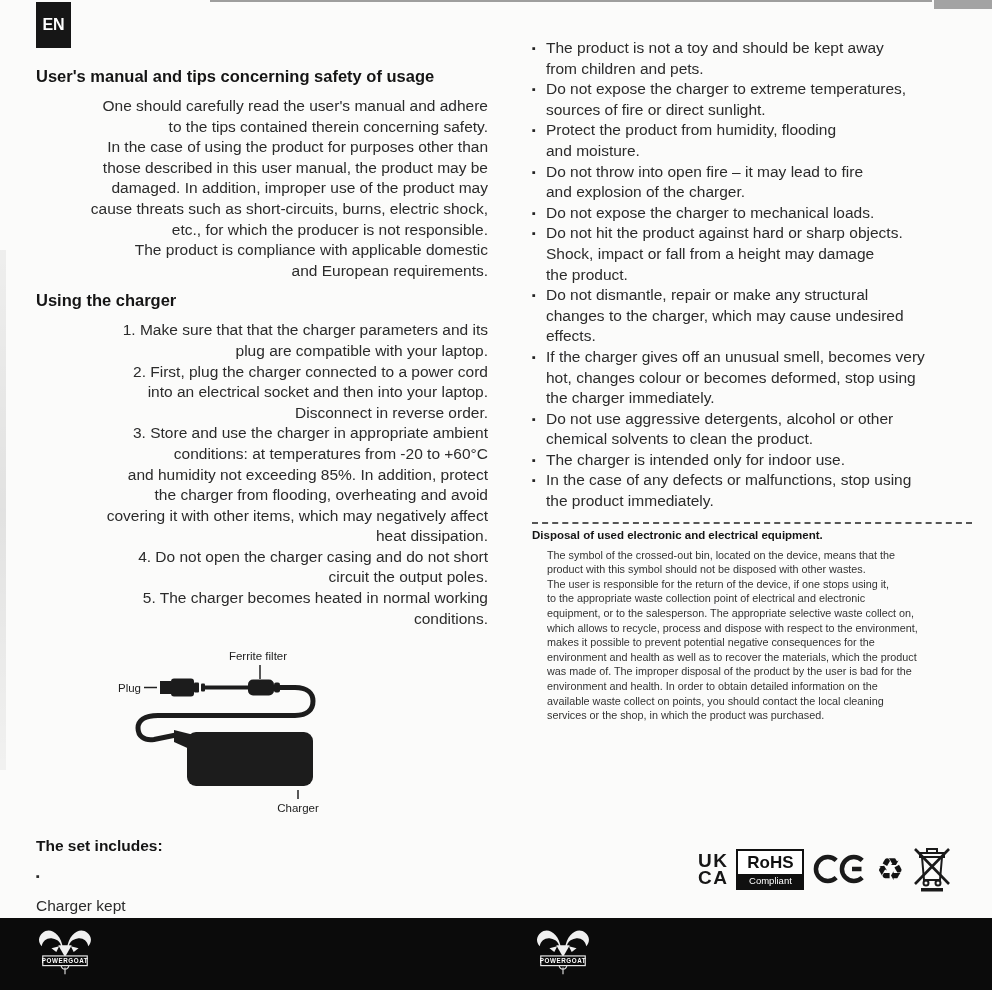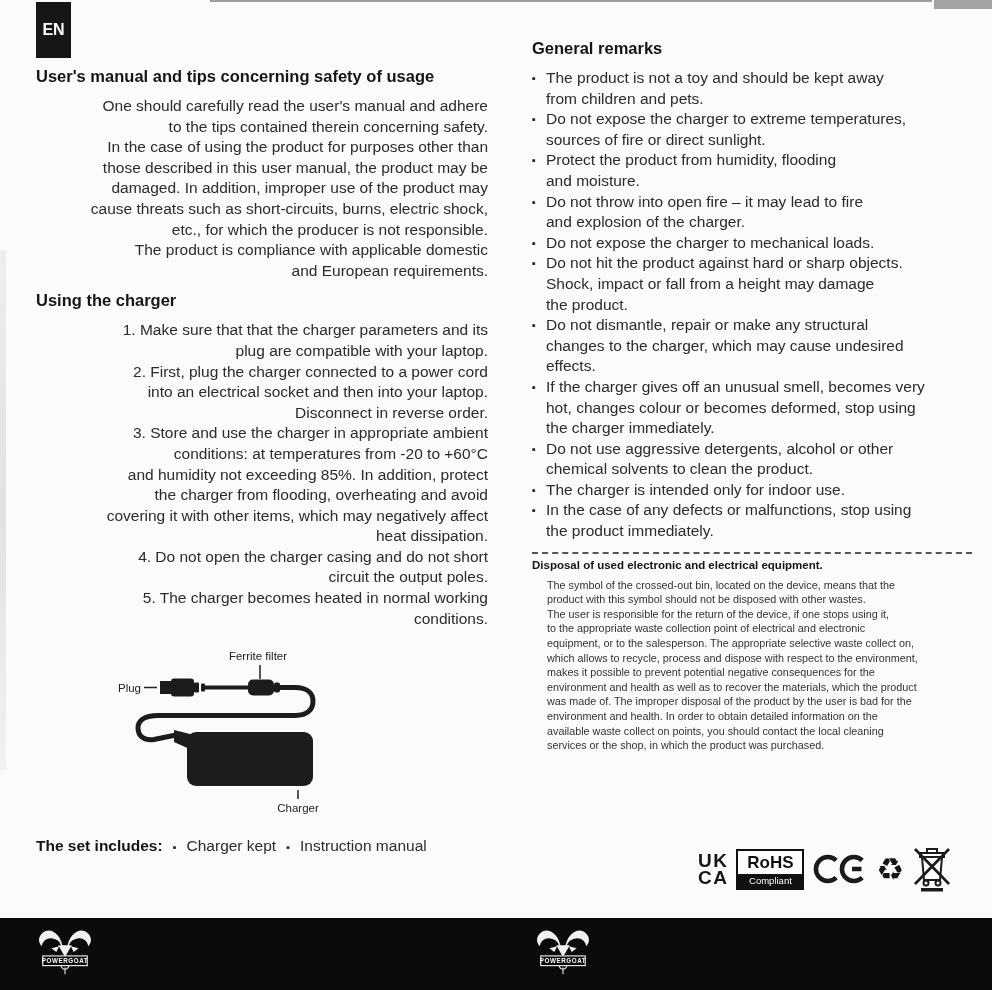--- a/index.html
+++ b/index.html
@@ -2,37 +2,37 @@
 <html><head>
 <meta charset="utf-8">
 <style>
   html,body{margin:0;padding:0;background:#e8e8e6;}
   .page{position:relative;width:992px;height:990px;background:#fbfbfa;overflow:hidden;
         font-family:"Liberation Sans",sans-serif;color:#2b2b2b;}
   .top-line{position:absolute;top:0;left:210px;right:60px;height:2px;background:rgba(45,45,45,.45);}
   .top-smudge{position:absolute;top:0;right:0;width:58px;height:9px;background:rgba(75,75,75,.5);}
   .edge-shade{position:absolute;left:0;top:250px;width:6px;height:520px;
         background:linear-gradient(rgba(0,0,0,.05),rgba(0,0,0,.10),rgba(0,0,0,.04));}
-  .en-badge{position:absolute;left:36px;top:2px;width:35px;height:56px;background:#161616;
+  .en-badge{position:absolute;left:36px;top:2px;width:35px;height:46px;background:#161616;
         color:#fff;font-weight:bold;font-size:16px;display:flex;align-items:center;justify-content:center;}
   .col{position:absolute;}
   .col-left{left:36px;top:66px;width:452px;}
   .col-right{left:532px;top:38px;width:440px;}
   .sec-h{margin:0 0 9px;font-size:16.5px;line-height:21px;font-weight:bold;color:#151515;}
   .sec-h.mt{margin-top:9px;}
   .body-text{margin:0 0 9px;font-size:15.5px;line-height:20.6px;white-space:pre-line;text-align:right;}
   .remarks{list-style:none;margin:0;padding:0;font-size:15.5px;line-height:20.6px;}
   .remarks li{display:flex;}
   .remarks .blt{width:14px;flex:0 0 14px;font-size:11px;line-height:20.6px;color:#222;}
   .remarks .txt{flex:1;white-space:pre-line;}
   .dashed-div{border:0;border-top:2px dashed #555;margin:10px 0 0;}
   .disposal-h{margin:4px 0 0;font-size:11.5px;line-height:15px;font-weight:bold;color:#151515;}
   .disposal-b{margin:5px 15px 0;font-size:10.8px;line-height:14.6px;white-space:pre-line;color:#333;}
   .diagram{display:block;margin:6px 0 0;}
-  .set-line{margin:10px 0 0;font-size:15.5px;line-height:20px;display:flex;align-items:baseline;gap:10px;}
+  .set-line{margin:10px 0 0;font-size:15.5px;line-height:20px;display:flex;align-items:baseline;gap:10px;flex-direction:column;}
   .set-line .lbl{font-weight:bold;color:#151515;}
   .set-line .blt{font-size:11px;}
   .marks-row{position:absolute;top:846px;left:698px;display:flex;align-items:center;gap:8px;}
   .ukca{font-weight:bold;font-size:19px;line-height:17px;letter-spacing:1.5px;color:#161616;text-align:center;}
   .rohs{width:64px;border:2.5px solid #101010;background:#fff;text-align:center;}
   .rohs .r1{font-weight:bold;font-size:17px;line-height:23px;color:#101010;}
   .rohs .r2{background:#101010;color:#fff;font-size:9.5px;line-height:14px;}
   .recycle{font-family:"DejaVu Sans",sans-serif;font-size:31px;line-height:1;color:#141414;}
   .bottom-bar{position:absolute;left:0;top:918px;width:100%;height:72px;background:#0b0b0b;}
   .goat{position:absolute;top:6px;}
@@ -113,21 +113,20 @@
     <div class="set-line">
       <span class="lbl">The set includes:</span>
       <span class="blt">▪</span>
       <span>Charger kept</span>
       <span class="blt">▪</span>
       <span>Instruction manual</span>
     </div>
   </div>
 
   <div class="col col-right">
-    <h2 class="sec-h">General remarks</h2>
     <ul class="remarks">
       <li>
           <span class="blt">▪</span>
           <span class="txt">The product is not a toy and should be kept away
 from children and pets.</span>
         </li>
       <li>
           <span class="blt">▪</span>
           <span class="txt">Do not expose the charger to extreme temperatures,
 sources of fire or direct sunlight.</span>

